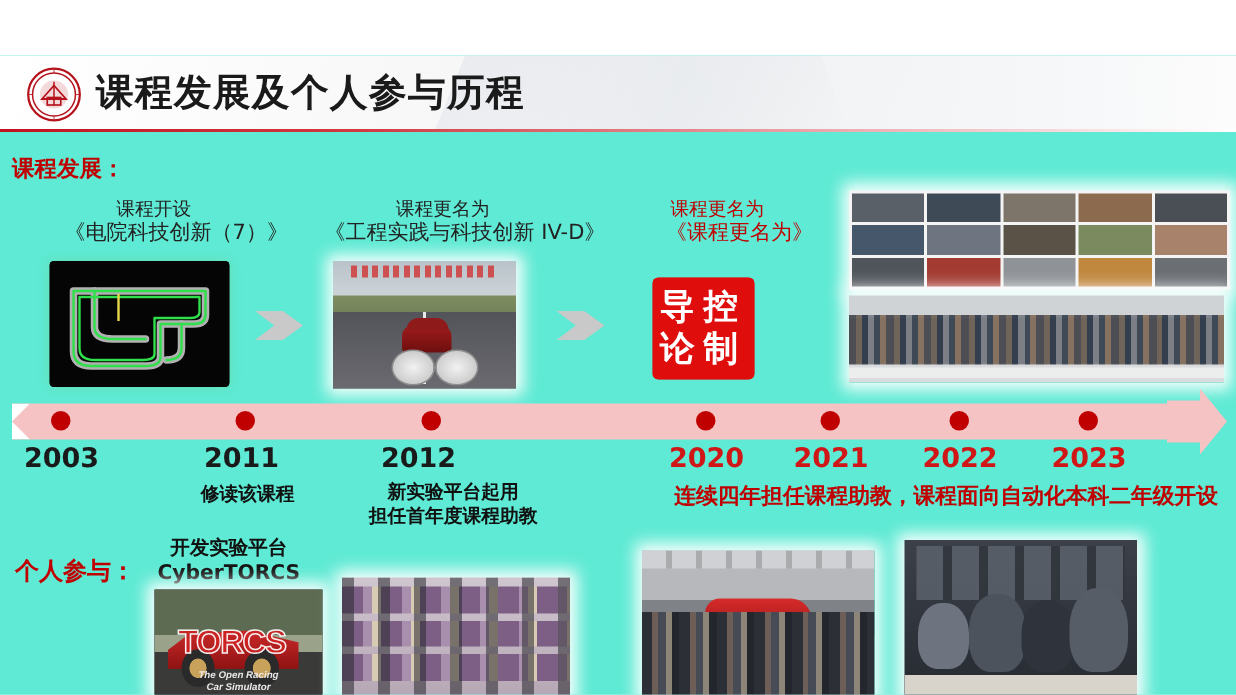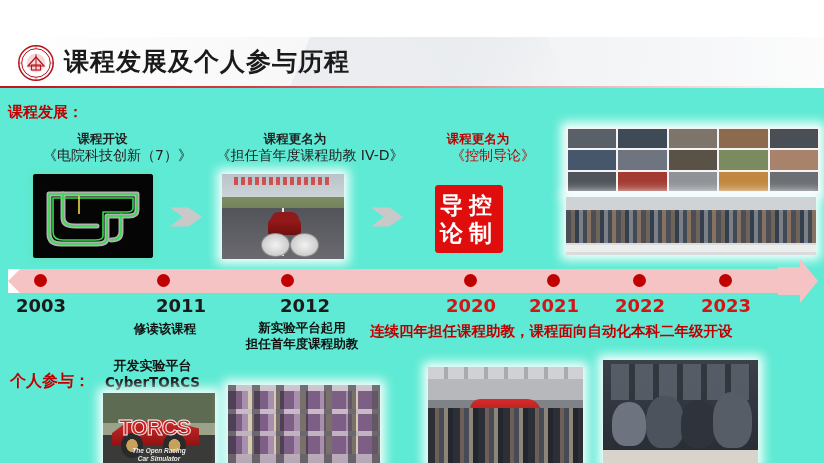--- a/index.html
+++ b/index.html
@@ -44,21 +44,21 @@
 
   .sec-label{position:absolute;font-size:15px;}
   #label-kcfz{left:8px;top:66px;}
   #label-grcy{left:10px;top:334px;font-size:16px;}
 
   .cap{
     position:absolute;text-align:center;color:#222;
     font-size:12.5px;line-height:17px;
     font-family:"DejaVu Sans","Liberation Sans",sans-serif;
   }
-  .cap .l1{display:block;font-weight:bold;}
+  .cap .l1{display:block;font-weight:normal;}
   .cap .l2{display:block;font-weight:normal;font-size:14px;padding-left:30px;}
 
   #cap-2007{left:0px;top:93px;width:205px;}
   #cap-2011{left:175px;top:93px;width:240px;}
   #cap-2020{left:398px;top:93px;width:160px;color:#c00000;}
   #cap-2020 .l1,#cap-2020 .l2{color:#c00000;}
 
   
   .media{position:absolute;overflow:hidden;}
 
@@ -135,21 +135,21 @@
   .tl-year.red{color:#d01616;}
 
   
   .note{position:absolute;text-align:center;font-size:12.5px;line-height:16px;
     font-weight:bold;color:#111;
     font-family:"DejaVu Sans","Liberation Sans",sans-serif;}
   #note-2011{left:110px;top:284px;width:110px;}
   #note-2012{left:222px;top:283px;width:160px;}
   #note-platform{left:90px;top:320px;width:125px;font-size:13px;line-height:17px;}
   #note-platform .en{font-size:13.5px;font-weight:bold;}
-  #note-red{left:370px;top:286px;width:430px;color:#c00000;font-size:14.5px;text-align:left;}
+  #note-red{left:382px;top:286px;width:430px;color:#c00000;font-size:14.5px;text-align:right;}
 
   
   #img-torcs{left:103px;top:356px;width:112px;height:72px;background:#0d0d0d;overflow:hidden;}
   #img-torcs .bg{position:absolute;inset:0;
     background:linear-gradient(#5d6b52 0 42%,#9aa389 42% 58%,#3a3a38 58% 100%);}
   #img-torcs .car{position:absolute;left:8%;top:34%;width:78%;height:40%;
     background:linear-gradient(#d22b2b,#8e1313);
     clip-path:polygon(0 55%,16% 18%,62% 10%,100% 38%,100% 100%,0 100%);}
   #img-torcs .wh{position:absolute;bottom:10%;width:20%;height:34%;border-radius:50%;
     background:radial-gradient(#c8a15a 35%,#2a2a2a 38%);}
@@ -229,26 +229,26 @@
 
   <div class="sec-label lbl-red" id="label-grcy">个人参与：</div>
 
   <div class="cap" id="cap-2007">
     <span class="l1">课程开设</span>
     <span class="l2">《电院科技创新（7）》</span>
   </div>
 
   <div class="cap" id="cap-2011">
     <span class="l1">课程更名为</span>
-    <span class="l2">《担任首年度课程助教 IV-D》</span>
+    <span class="l2">《工程实践与科技创新 IV-D》</span>
   </div>
 
   <div class="cap" id="cap-2020">
     <span class="l1">课程更名为</span>
-    <span class="l2">《控制导论》</span>
+    <span class="l2">《课程更名为》</span>
   </div>
 
   <div class="media ph-soft" id="img-track">
     <svg width="120" height="84" viewBox="0 0 120 84">
       <rect width="120" height="84" fill="#050505"></rect>
       <g fill="none" stroke="#cfcfcf" stroke-width="5" stroke-linejoin="round" stroke-linecap="round" opacity="0.85">
         <path d="M16 20 H104 V36 Q104 42 96 42 H74 V64 Q74 70 64 70 H28 Q16 70 16 60 Z"></path>
         <path d="M30 20 V44 Q30 52 42 52 H64"></path>
         <path d="M88 42 V58 Q88 66 78 66"></path>
       </g>
@@ -311,22 +311,22 @@
 
   <div class="tl-dot" style="left:34px"></div>
   <div class="tl-dot" style="left:157px"></div>
   <div class="tl-dot" style="left:281px"></div>
   <div class="tl-dot" style="left:464px"></div>
   <div class="tl-dot" style="left:547px"></div>
   <div class="tl-dot" style="left:633px"></div>
   <div class="tl-dot" style="left:719px"></div>
 
   <div class="tl-year dark" style="left:16px">2003</div>
-  <div class="tl-year dark" style="left:156px">2011</div>
-  <div class="tl-year dark" style="left:280px">2012</div>
+  <div class="tl-year dark" style="left:136px">2011</div>
+  <div class="tl-year dark" style="left:254px">2012</div>
   <div class="tl-year red" style="left:446px">2020</div>
   <div class="tl-year red" style="left:529px">2021</div>
   <div class="tl-year red" style="left:615px">2022</div>
   <div class="tl-year red" style="left:701px">2023</div>
 
   <div class="note" id="note-2011">修读该课程</div>
 
   <div class="note" id="note-2012">
     <span>新实验平台起用</span><br>
     <span>担任首年度课程助教</span>

